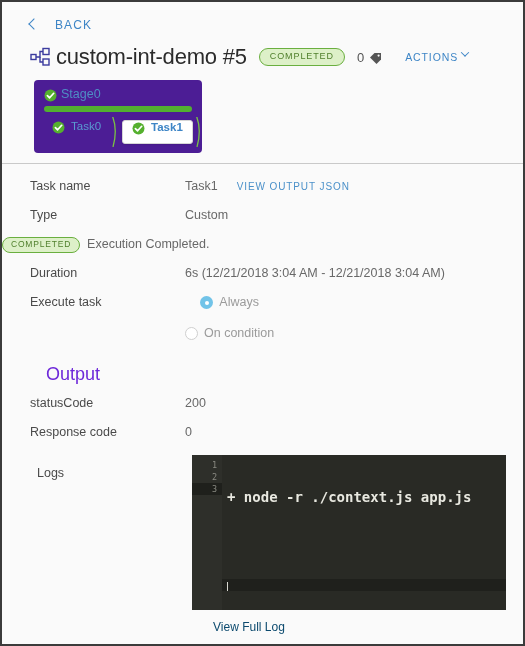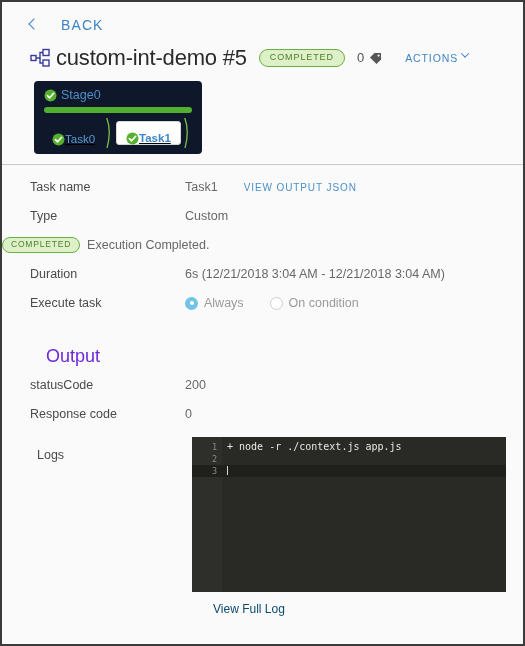--- a/index.html
+++ b/index.html
@@ -23,23 +23,23 @@
     overflow: hidden;
   }
 
   
   .back-bar {
     padding: 12px 0 0 28px;
   }
   .back-link {
     display: inline-flex;
     align-items: center;
-    gap: 23px;
+    gap: 17px;
     color: #3d85c6;
-    font-size: 14px;
+    font-size: 12px;
     letter-spacing: 1.1px;
     text-decoration: none;
     cursor: pointer;
   }
   .back-chevron {
     display: inline-block;
     width: 7px;
     height: 7px;
     border-left: 1.6px solid #3d85c6;
     border-bottom: 1.6px solid #3d85c6;
@@ -110,21 +110,21 @@
     border-bottom: 1.5px solid #3d85c6;
     transform: rotate(45deg) translate(-1px, -1px);
   }
 
   
   .stage-wrap {
     padding: 10px 0 0 32px;
   }
   .stage-card {
     width: 168px;
-    background: #0f172a;
+    background: #4c1d95;
     border-radius: 4px;
     padding: 6px 0 8px 0;
     position: relative;
   }
   .stage-head {
     display: flex;
     align-items: center;
     gap: 4px;
     padding: 1px 0 4px 10px;
   }
@@ -140,25 +140,25 @@
   }
   .task-row {
     display: flex;
     align-items: center;
     padding-left: 10px;
     height: 26px;
     position: relative;
   }
   .task {
     display: flex;
-    align-items: flex-end;
+    align-items: flex-start;
+    gap: 6px;
     height: 24px;
     box-sizing: border-box;
     padding: 0 8px;
-    text-decoration: underline;
   }
   .task-label {
     font-size: 11.5px;
     color: #5a9bd1;
   }
   .task.selected {
     background: #ffffff;
     border: 1px solid #d6d6d6;
     border-radius: 3px;
     box-shadow: 0 1px 2px rgba(0,0,0,0.10);
@@ -211,21 +211,21 @@
     color: #686868;
     line-height: 17px;
     display: flex;
     align-items: center;
     flex-wrap: wrap;
   }
   .link-caps {
     color: #4a90c9;
     font-size: 10px;
     letter-spacing: 0.9px;
-    margin-left: 26px;
+    margin-left: 19px;
     cursor: pointer;
   }
   .badge-sm {
     display: inline-block;
     padding: 1px 8px 2px 8px;
     border: 1px solid #6aaf3f;
     border-radius: 9px;
     background: #ddf0c8;
     color: #4f7f2b;
     font-size: 8.5px;
@@ -242,20 +242,21 @@
     border-radius: 1px;
     box-sizing: border-box;
     display: inline-block;
     margin-top: 1px;
     cursor: pointer;
   }
   .radio-group {
     display: flex;
     align-items: center;
     gap: 7px;
+    flex-direction: column;
   }
   .radio {
     display: inline-flex;
     align-items: center;
     gap: 6px;
     cursor: pointer;
   }
   .radio-dot {
     width: 13px;
     height: 13px;
@@ -324,27 +325,28 @@
     padding-right: 5px;
     line-height: 12px;
     height: 12px;
   }
   .code {
     flex: 1;
     padding-top: 4px;
     position: relative;
   }
   .code .cl {
-    font-size: 10px;
+    font-size: 14px;
     color: #e8e8e0;
     line-height: 12px;
     height: 12px;
     padding-left: 5px;
     white-space: pre;
-    font-weight: normal;
+    font-weight: bold;
+    margin-top: 32px;
   }
   .code .cl.active,
   .gutter .ln.active {
     background: #1f201c;
   }
   .cursor {
     display: inline-block;
     width: 1px;
     height: 9px;
     background: #d8d8d0;

